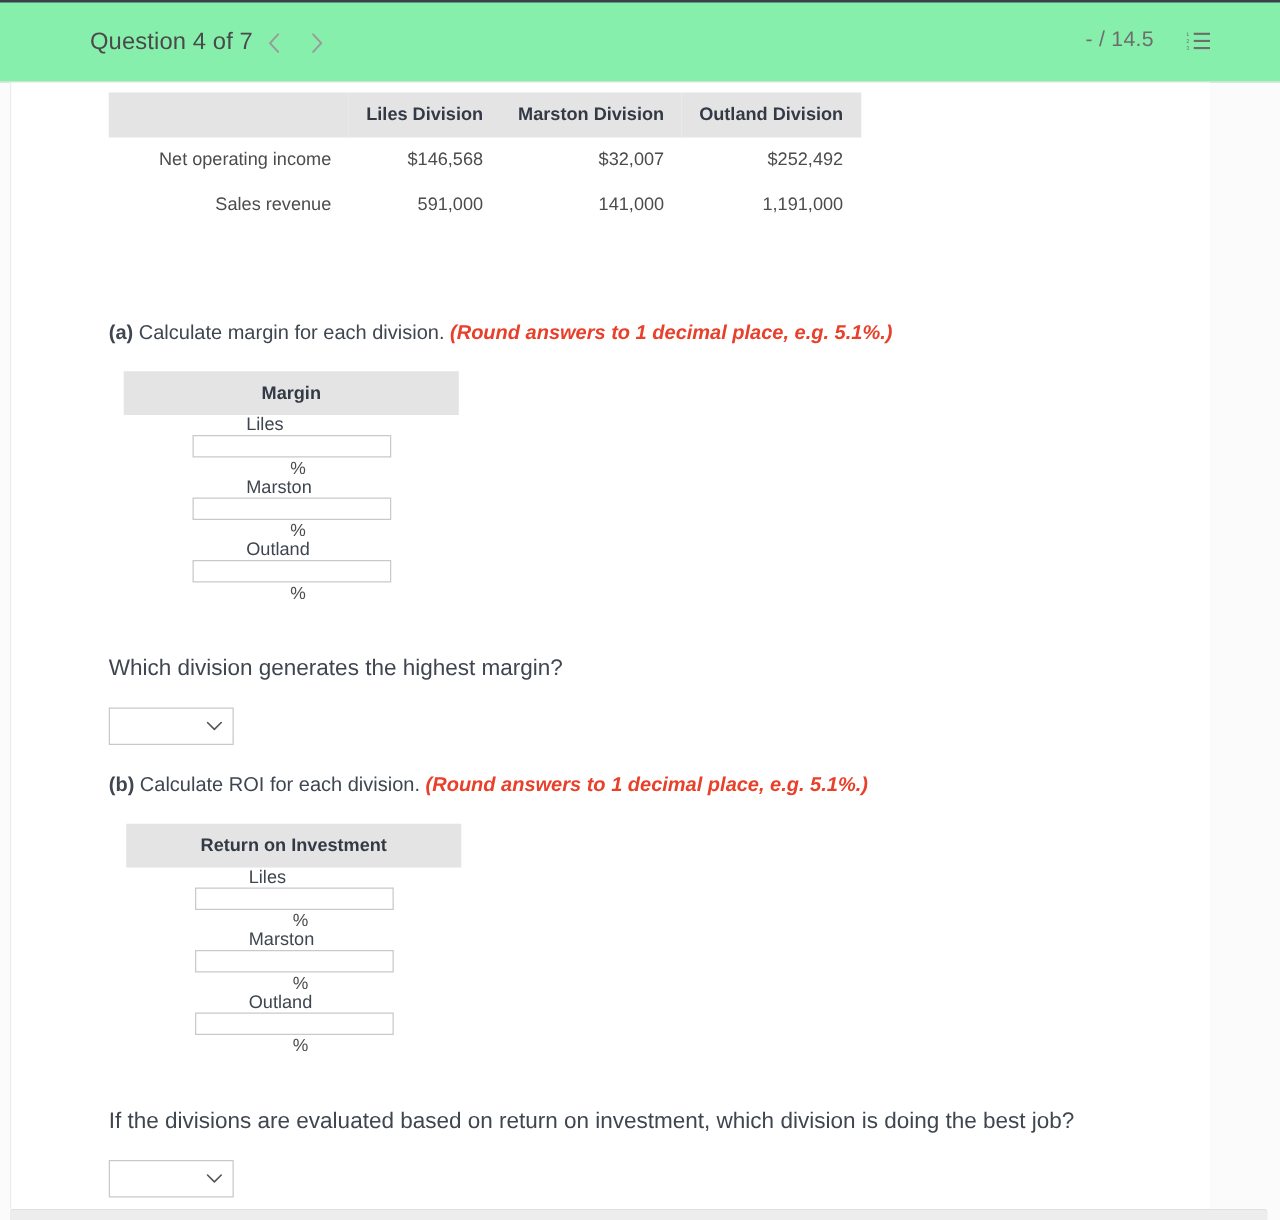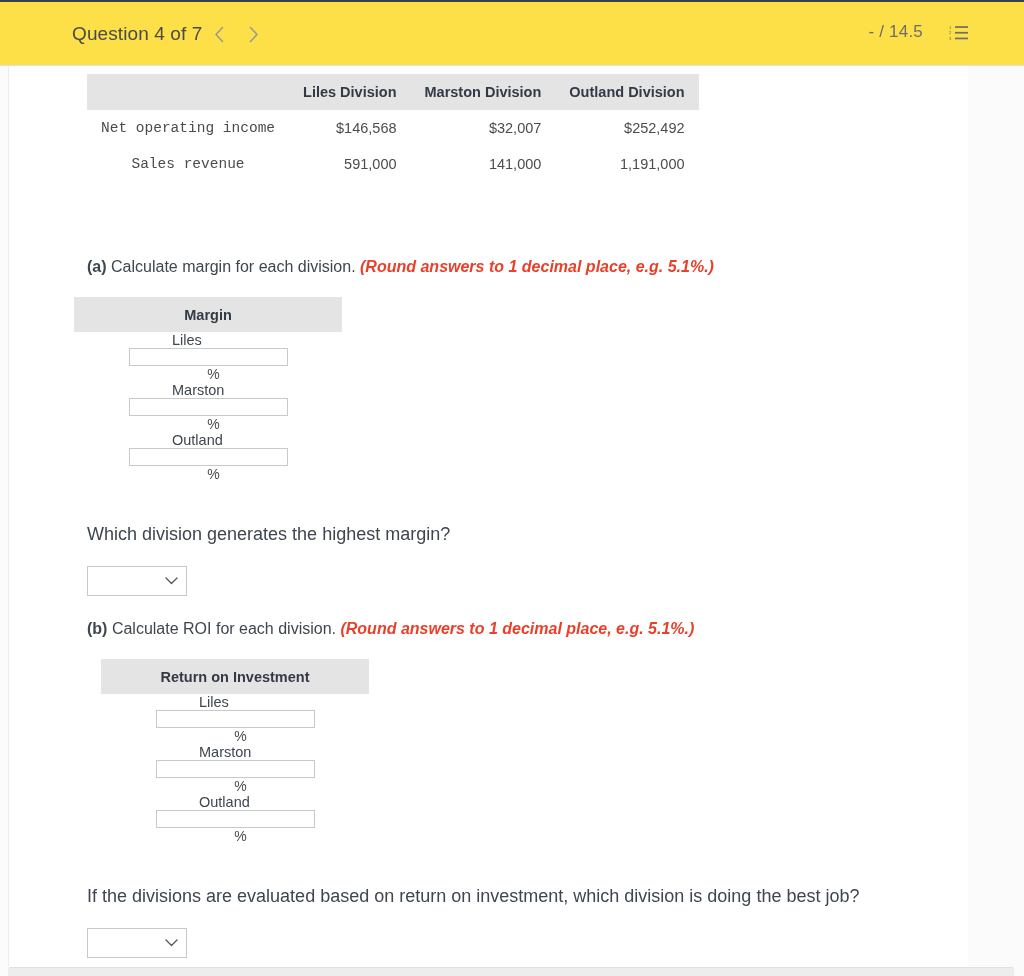--- a/index.html
+++ b/index.html
@@ -18,21 +18,21 @@
     height: 976px;
     background: #fbfbfb;
   }
 
   
   .topbar {
     position: absolute;
     left: 0; top: 0;
     width: 1024px;
     height: 66px;
-    background: #fde047;
+    background: #86efac;
     border-bottom: 1px solid #e2e2e2;
     border-top: 2px solid #3a3f4b;
   }
   .topbar-left {
     position: absolute;
     left: 72px; top: 0;
     height: 64px;
     display: flex;
     align-items: center;
     gap: 0;
@@ -111,21 +111,21 @@
     padding: 10px 14px;
     text-align: center;
     white-space: nowrap;
   }
   .data-table thead th.blank { width: 192px; }
   .data-table tbody td {
     padding: 10px 14px;
     color: #4c4c4c;
     white-space: nowrap;
   }
-  .data-table tbody td.label { text-align: center; padding-left: 14px; font-family: Liberation Mono, monospace; }
+  .data-table tbody td.label { text-align: right; padding-left: 14px; }
   .data-table tbody td.num   { text-align: right; }
   .data-table tbody tr td { height: 36px; }
 
   
   .prompt {
     position: absolute;
     font-size: 16px;
     color: #3f4650;
     white-space: nowrap;
   }
@@ -262,21 +262,21 @@
         </tr>
       </tbody>
     </table>
 
     <div class="prompt" style="left:78px; top:192px;">
       <span class="part">(a)</span>
       <span>Calculate margin for each division.</span>
       <span class="hint">(Round answers to 1 decimal place, e.g. 5.1%.)</span>
     </div>
 
-    <div class="answer-block" style="left:65px; top:231px; width:268px;">
+    <div class="answer-block" style="left:90px; top:231px; width:268px;">
       <div class="ans-head">Margin</div>
 
       <div class="ans-row">
         <span class="ans-label">Liles</span>
         <input class="ans-input" type="text" value="" style="">
         <span class="ans-unit">%</span>
       </div>
 
       <div class="ans-row">
         <span class="ans-label">Marston</span>

